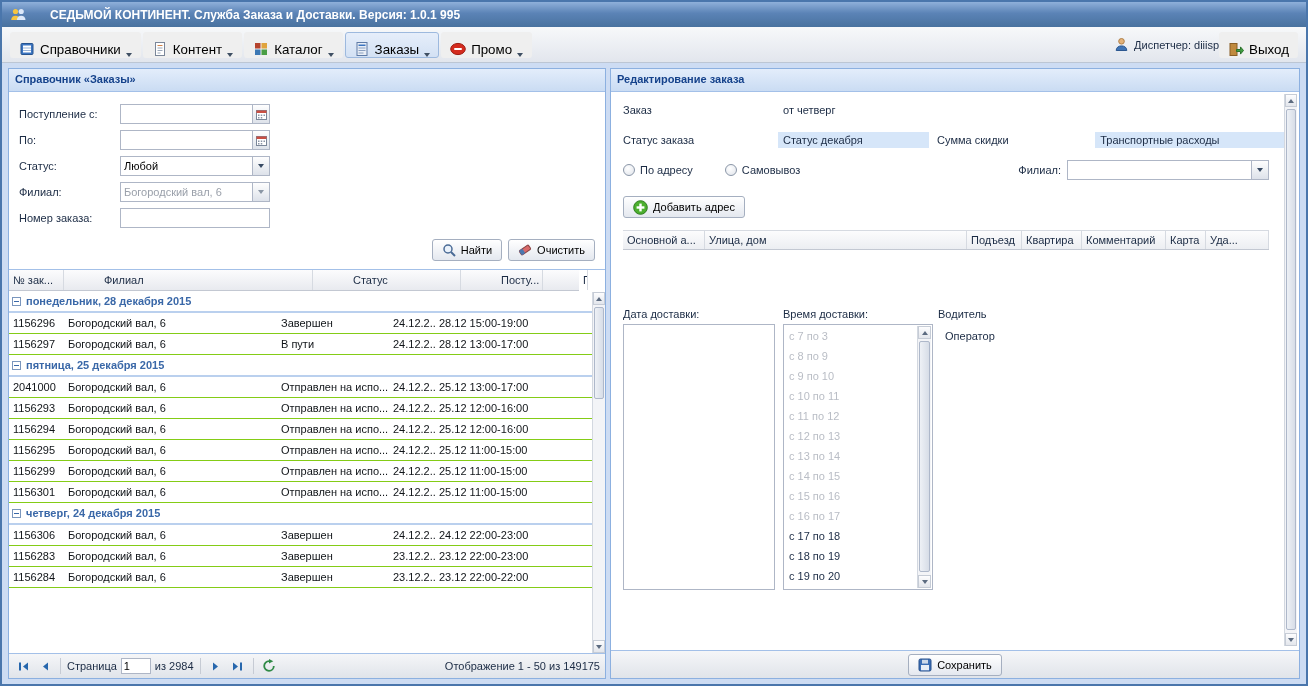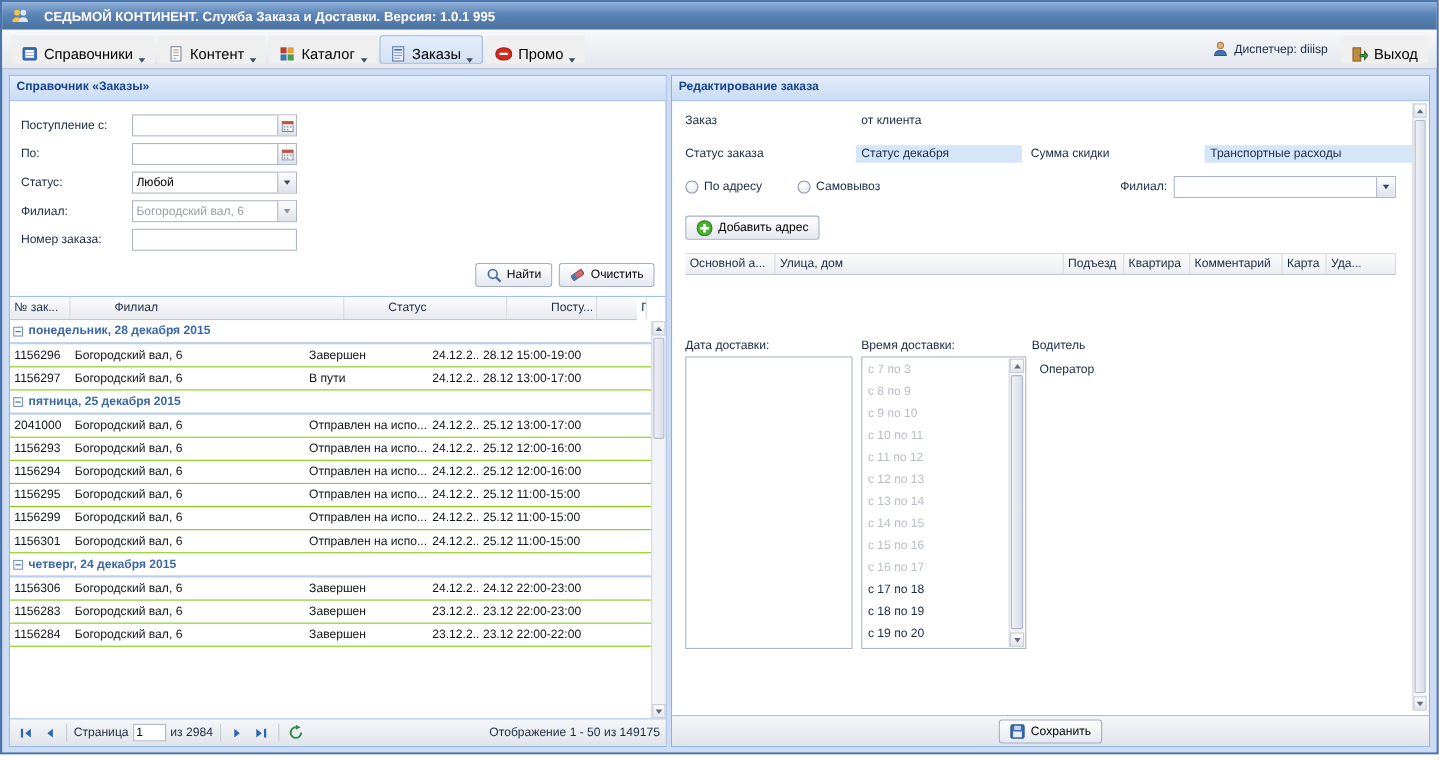--- a/index.html
+++ b/index.html
@@ -2,31 +2,31 @@
 <html><head>
 <meta charset="utf-8">
 <style>
   * { box-sizing: border-box; }
   html,body { margin:0; padding:0; background:#fff; }
   body { font-family:"Liberation Sans","DejaVu Sans",sans-serif; font-size:11px; color:#1b2b44; }
 
   .app { width:1308px; height:686px; border:2px solid #4a76ac; background:#cddcf3; display:flex; flex-direction:column; }
 
   
-  .titlebar { flex:none; height:25px; display:flex; align-items:center; gap:14px; padding:0 8px;
+  .titlebar { flex:none; height:25px; display:flex; align-items:center; gap:24px; padding:0 8px;
     background:linear-gradient(#8fb0da,#5b83b6 45%,#49729f); color:#fff; font-weight:bold; font-size:12px; }
 
   
   .toolbar { flex:none; height:36px; display:flex; align-items:center; gap:2px; padding:0 8px;
     background:linear-gradient(#f7f8fa,#e2e6ed); border-bottom:1px solid #bcc6d4; }
   .tb-btn { display:inline-flex; align-items:flex-end; gap:5px; height:26px; padding:0 8px;
     border:1px solid transparent; border-radius:3px; cursor:default; }
   .tb-btn.pressed { border-color:#9db9de; background:linear-gradient(#e6eefa,#d3e1f4); }
   .caret { width:0; height:0; border-left:3px solid transparent; border-right:3px solid transparent; border-top:4px solid #3f4f63; }
-  .tb-right { margin-left:auto; display:flex; align-items:center; gap:12px; }
+  .tb-right { margin-left:auto; display:flex; align-items:center; gap:0; }
   .tb-user { display:flex; align-items:center; gap:5px; }
 
   
   .main { flex:1; display:flex; gap:4px; padding:5px 6px; min-height:0; }
   .panel { border:1px solid #8cb0e0; background:#fff; display:flex; flex-direction:column; min-width:0; }
   .panel.left { width:598px; flex:none; }
   .panel.right { flex:1; }
   .panel-hd { flex:none; height:23px; padding:4px 6px; background:linear-gradient(#e3edfb,#cadcf3);
     border-bottom:1px solid #a3c0e8; color:#15428b; font-weight:bold; }
 
@@ -460,21 +460,21 @@
         <span class="pg-display">Отображение 1 - 50 из 149175</span>
       </div>
     </div>
 
     <div class="panel right">
       <div class="panel-hd">Редактирование заказа</div>
 
       <div class="rbody">
         <div class="orow1">
           <span class="o-order">Заказ</span>
-          <span>от клиента</span>
+          <span>от четверг</span>
         </div>
         <div class="orow2">
           <span class="lw156">Статус заказа</span>
           <span class="hl w152">Статус декабря</span>
           <span class="lw151">Сумма скидки</span>
           <span class="hl w191">Транспортные расходы</span>
         </div>
 
 
         <div class="radio-row">

